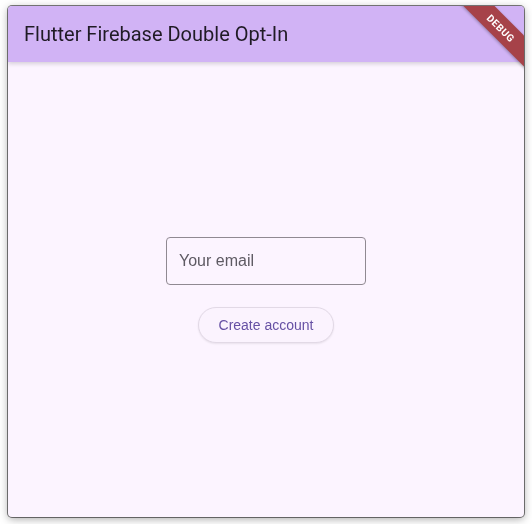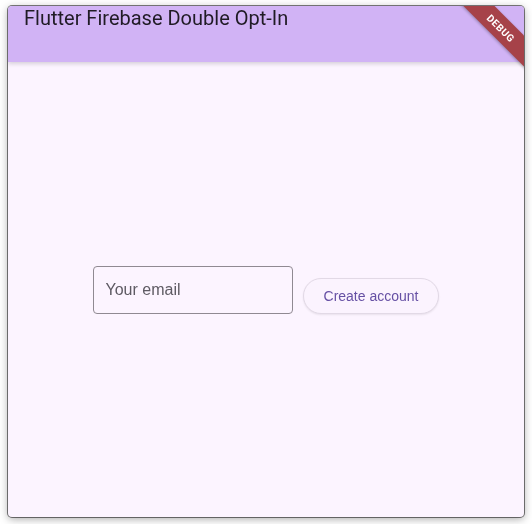--- a/index.html
+++ b/index.html
@@ -21,21 +21,21 @@
       margin: 6px 8px;
       background: #fcf4ff;
       border-radius: 4px;
       box-shadow: 0 2px 8px rgba(0,0,0,0.35), 0 0 0 1px rgba(0,0,0,0.5);
       overflow: hidden;
     }
     .app-bar {
       height: 56px;
       background: #d1b3f5;
       display: flex;
-      align-items: flex-start;
+      align-items: center;
       padding: 0 16px;
       box-shadow: 0 2px 4px rgba(0,0,0,0.15);
     }
     .app-bar-title {
       font-size: 20px;
       font-weight: 400;
       color: #201b25;
     }
     .debug-ribbon {
       position: absolute;
@@ -52,21 +52,21 @@
       z-index: 10;
     }
     .debug-ribbon span {
       color: #fff;
       font-size: 10px;
       font-weight: 700;
       letter-spacing: 0.5px;
     }
     .body {
       display: flex;
-      flex-direction: row;
+      flex-direction: column;
       align-items: center;
       justify-content: center;
       height: calc(100% - 56px);
       gap: 10px;
     }
     .text-field {
       width: 200px;
       height: 48px;
       border: 1px solid #908992;
       border-radius: 4px;

